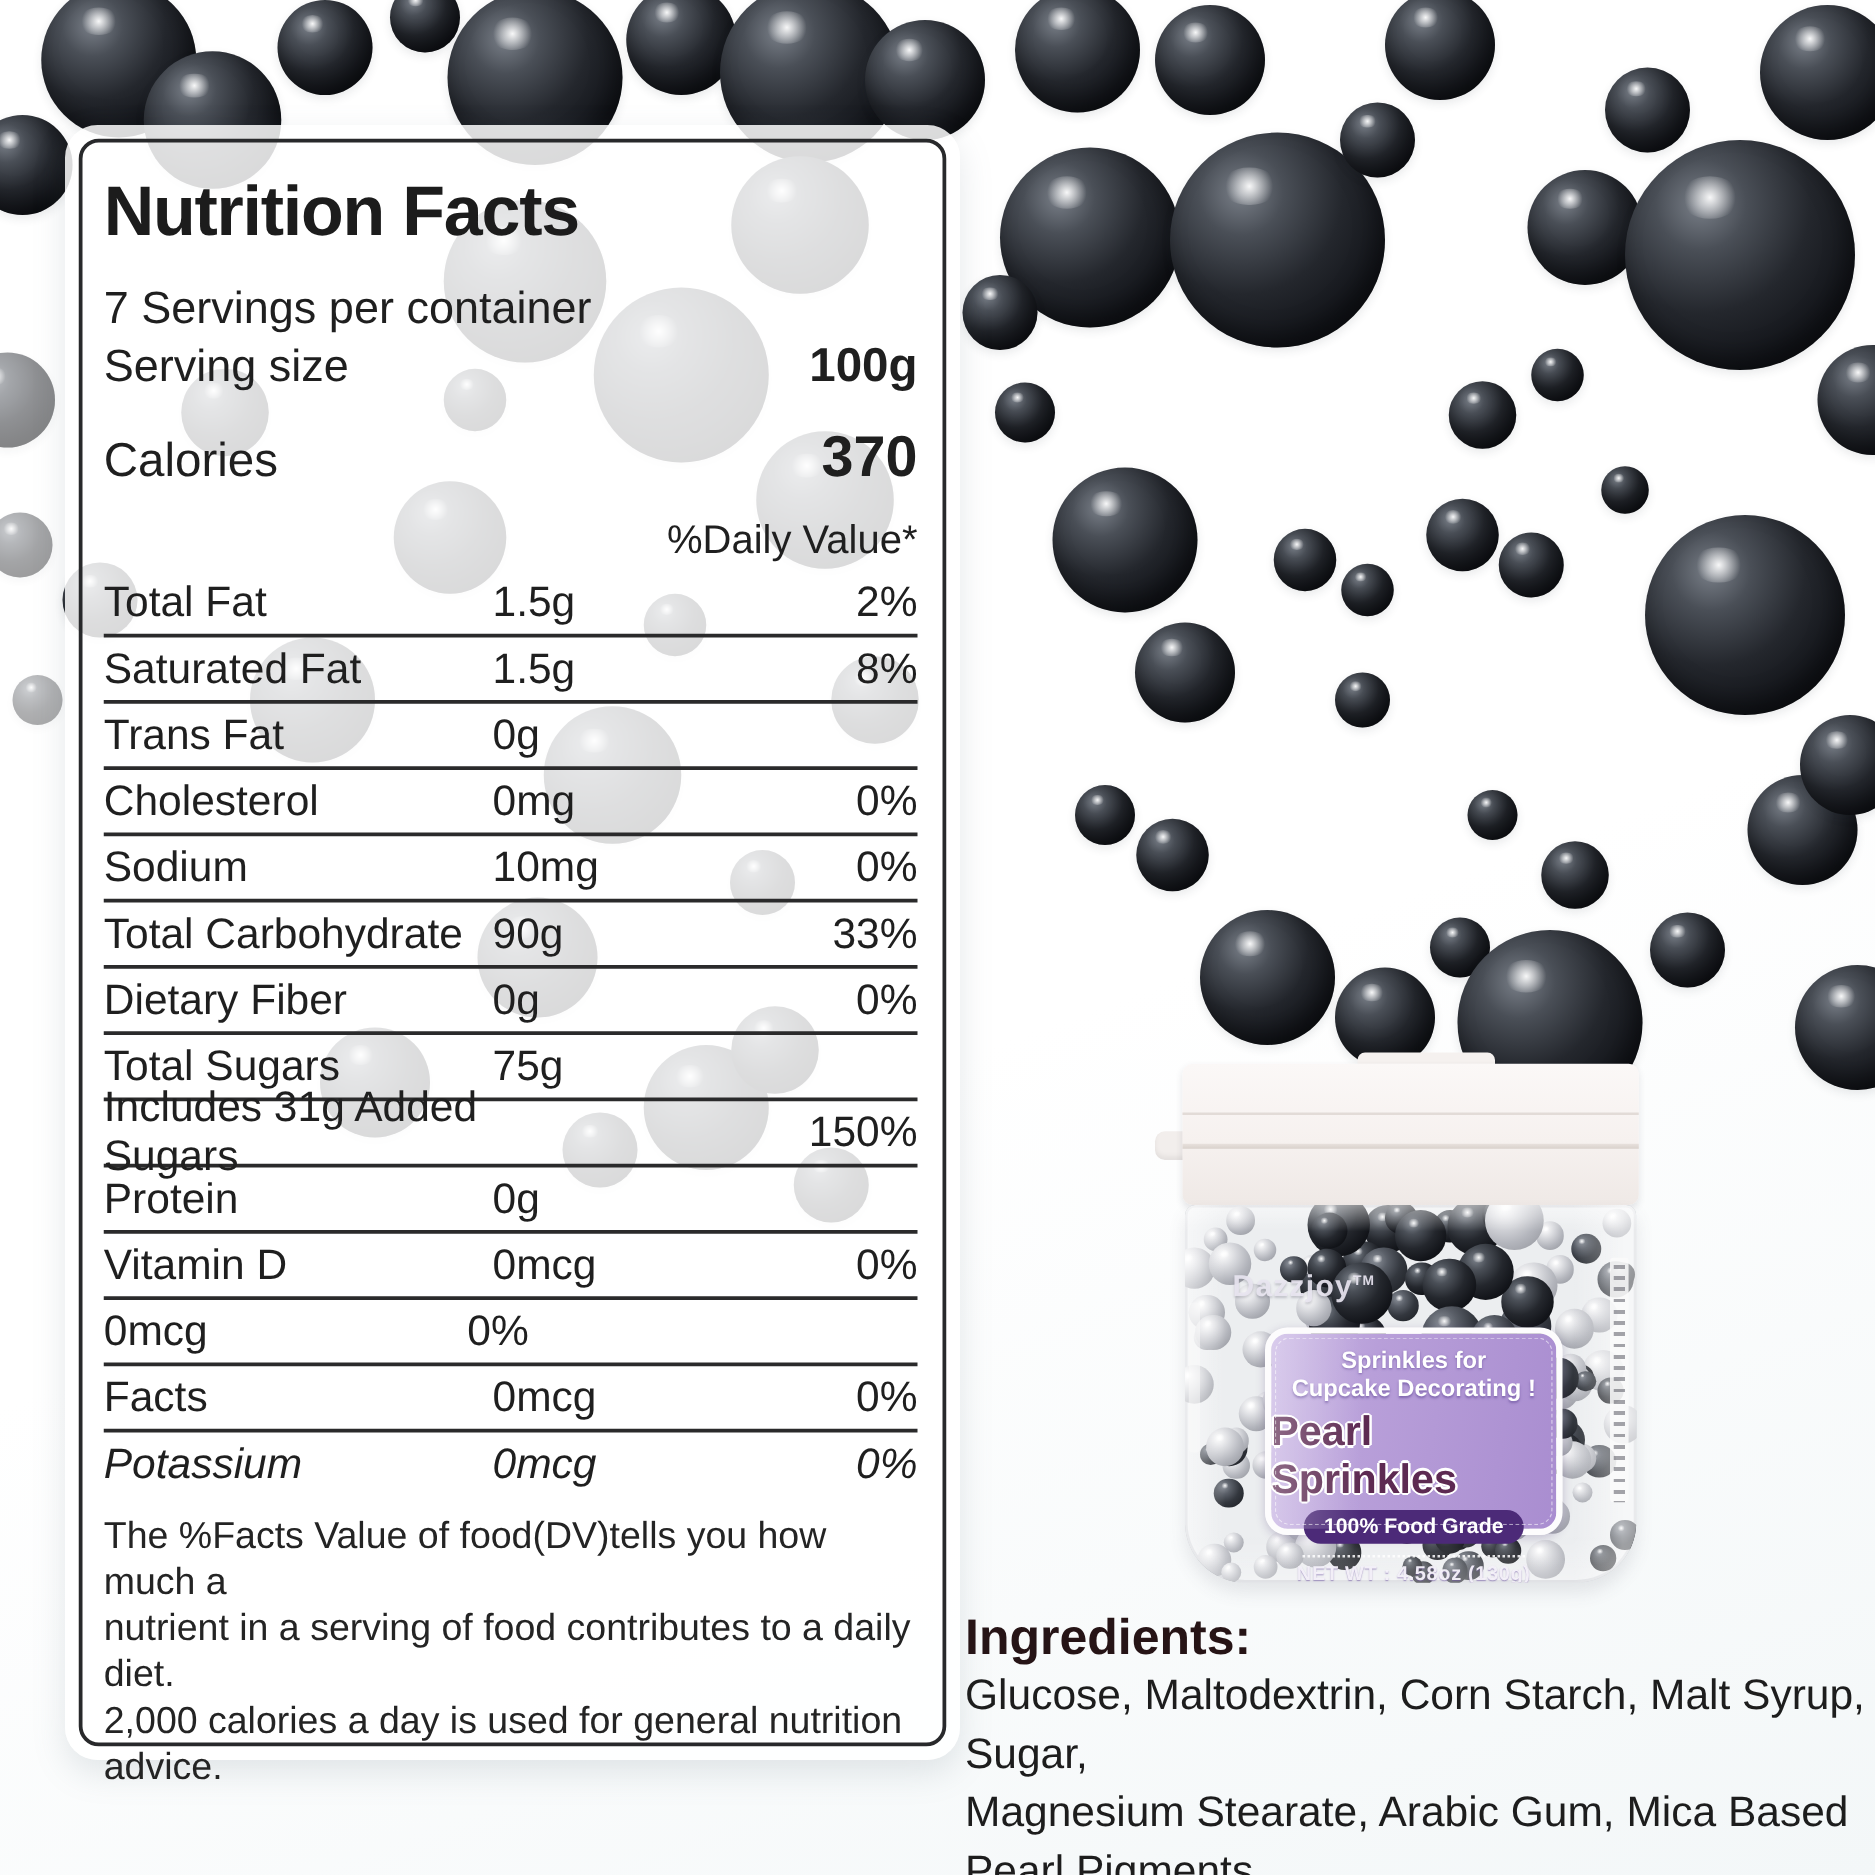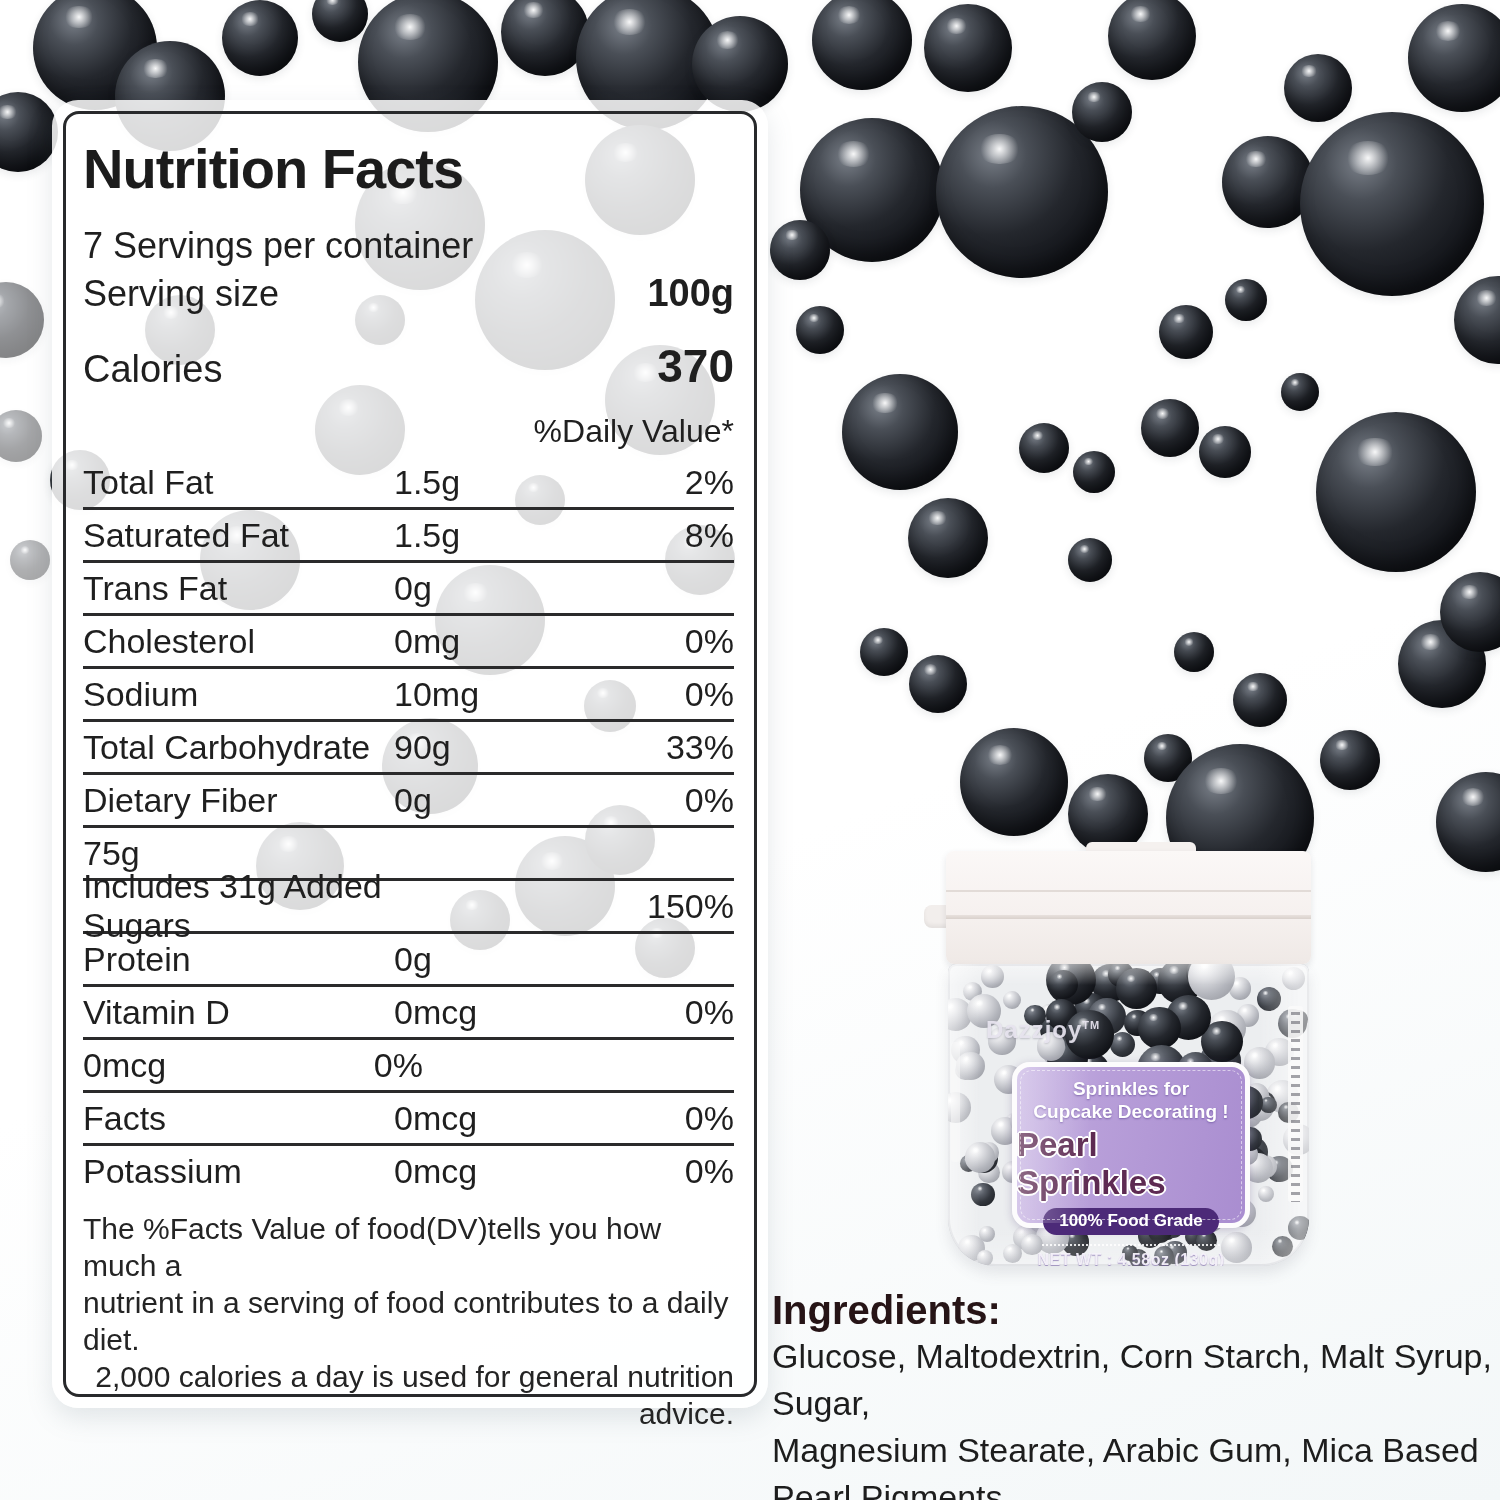--- a/index.html
+++ b/index.html
@@ -27,21 +27,21 @@
   .rule.thin{height:3px;}
   .nl-serv{font-size:36px;line-height:46px;margin-top:10px;}
   .nl-servrow{display:flex;justify-content:space-between;align-items:baseline;font-size:36px;line-height:48px;}
   .nl-servrow b{font-size:38px;}
   .bar{height:17px;background:#2a2b2c;border-radius:2px;margin:10px 0 12px 0;}
   .nl-aps{font-size:34px;line-height:44px;}
   .nl-calrow{display:flex;justify-content:space-between;align-items:baseline;font-size:38px;line-height:52px;gap:48px;}
   .nl-calrow b{font-size:46px;}
   .nl-dv{font-size:32px;text-align:right;line-height:44px;}
   .nrow{display:flex;align-items:center;height:50px;font-size:34px;border-bottom:3px solid #2a2a2b;}
-  .nrow:last-child{border-bottom:none;}
+  .nrow:last-child{border-bottom:none;font-style:italic;}
   .nrow .nm{flex:1;}
   .nrow .amt{width:225px;}
   .nrow .pct{width:115px;text-align:right;}
   .foot{font-size:30px;line-height:37px;color:#242424;margin-top:8px;}
   
   #jar-wrap{position:absolute;left:0;top:0;z-index:3;}
   #lid-hump{position:absolute;left:1086px;top:842px;width:110px;height:16px;background:#f5f1ef;border-radius:6px 6px 0 0;}
   #lid-tab{position:absolute;left:924px;top:905px;width:28px;height:23px;background:#f2eeec;border-radius:8px 0 0 8px;box-shadow:inset 0 -3px 4px rgba(0,0,0,.06);}
   #lid{position:absolute;left:946px;top:851px;width:365px;height:113px;border-radius:8px;
        background:linear-gradient(180deg,#fbf8f7 0%,#f6f1ef 55%,#efe9e6 100%);
@@ -205,20 +205,21 @@
             <span class="nm">Total Carbohydrate</span>
   <span class="amt">90g</span>
   <span class="pct">33%</span>
           </div>
           <div class="nrow">
             <span class="nm">Dietary Fiber</span>
   <span class="amt">0g</span>
   <span class="pct">0%</span>
           </div>
           <div class="nrow">
+            <span class="nm">Total Sugars</span>
   <span class="amt">75g</span>
   <span class="pct"></span>
           </div>
           <div class="nrow">
             <span class="nm">Includes 31g Added Sugars</span>
   <span class="amt"></span>
   <span class="pct">150%</span>
           </div>
           <div class="nrow">
             <span class="nm">Protein</span>
@@ -242,21 +243,21 @@
           <div class="nrow">
             <span class="nm">Potassium</span>
   <span class="amt">0mcg</span>
   <span class="pct">0%</span>
           </div>
         </div>
       <div class="bar" style="margin:6px 0 8px 0"></div>
       <div id="footnote">
           <div class="foot" style="margin-top: 0px;">The %Facts Value of food(DV)tells you how much a</div>
           <div class="foot" style="margin-top: 0px;">nutrient in a serving of food contributes to a daily diet.</div>
-          <div class="foot" style="margin-top: 0px; text-align: right;">2,000 calories a day is used for general nutrition advice.</div>
+          <div class="foot" style="margin-top: 0px;">2,000 calories a day is used for general nutrition advice.</div>
         </div>
     </div>
   </div>
 
   <div id="jar-wrap">
     <div id="lid-hump"></div>
     <div id="lid-tab"></div>
     <div id="lid">
       <div class="seam1"></div>
       <div class="seam2"></div>

